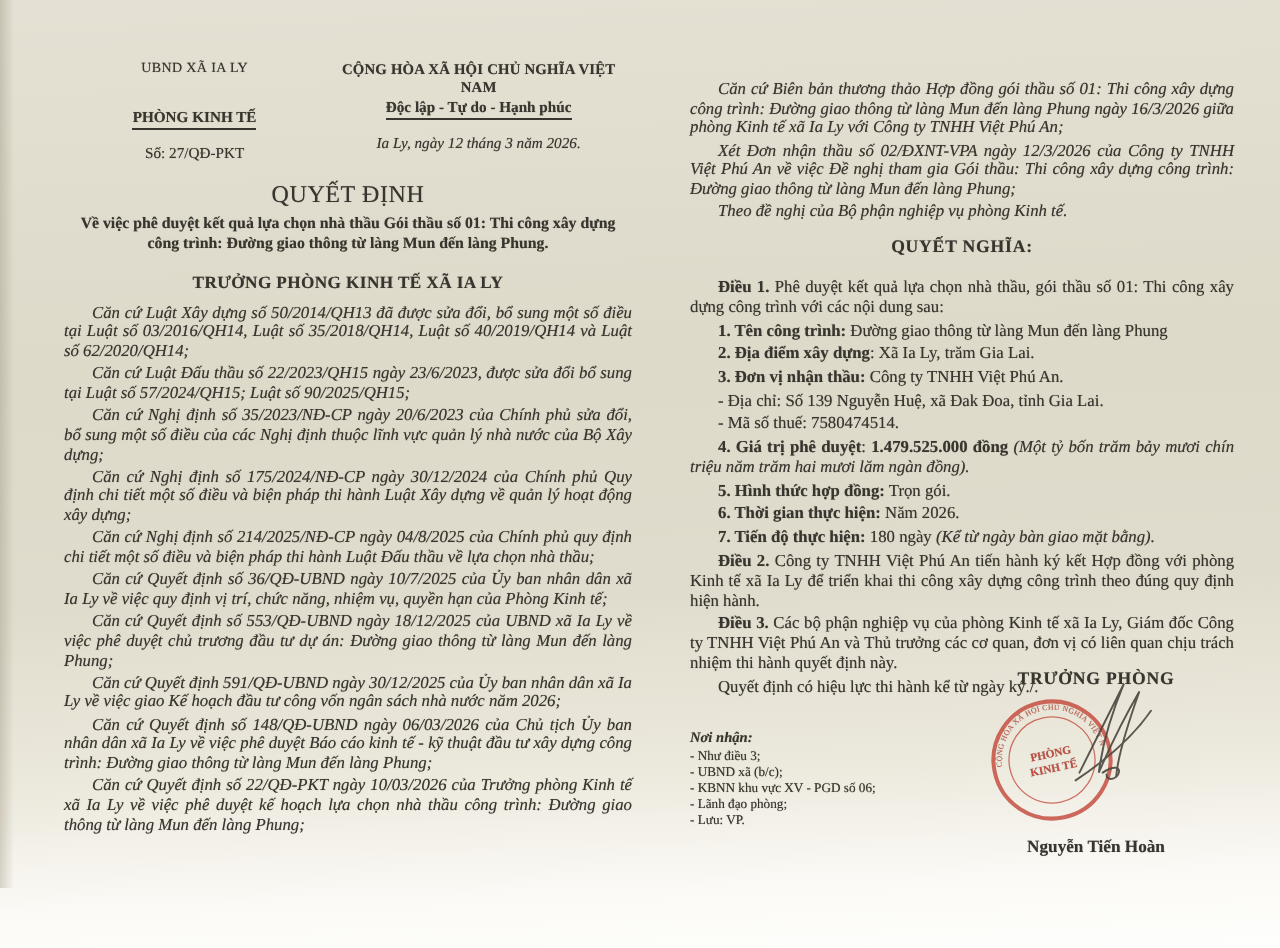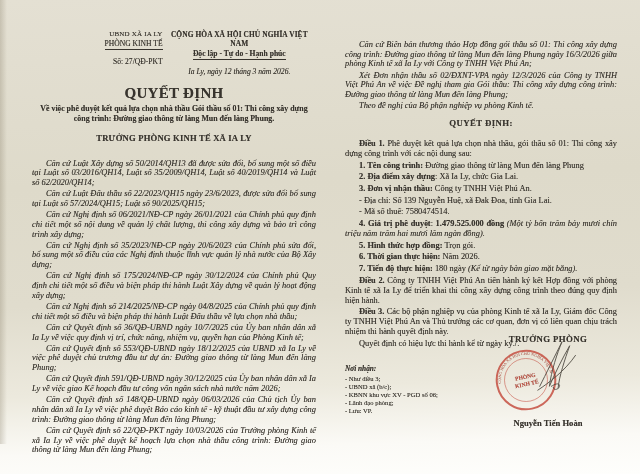--- a/index.html
+++ b/index.html
@@ -8,33 +8,33 @@
     font-family:"Liberation Serif","DejaVu Serif",serif;
     background:linear-gradient(178deg,#e4e0d3 0%,#dedaca 38%,#e0dccd 62%,#ece9dd 80%,#fbfaf6 92%,#fefefc 100%);
     color:#38342e;
   }
   .page{position:absolute;inset:0;text-shadow:0 0 .4px rgba(56,52,46,.55);}
   .page::before{content:"";position:absolute;left:0;top:0;bottom:30px;width:7px;
     background:linear-gradient(90deg,rgba(125,115,92,.28),rgba(125,115,92,0));}
   .col-left{position:absolute;left:32px;top:30px;width:284px;}
   .col-right{position:absolute;left:345px;top:40px;width:272px;}
   .header-row{display:flex;}
-  .header-left{width:46%;text-align:right;}
+  .header-left{width:46%;text-align:center;}
   .header-right{width:54%;text-align:center;}
   .org-parent{font-size:7px;letter-spacing:.2px;}
-  .org-name{font-size:7.6px;font-weight:normal;margin-top:1px;}
+  .org-name{font-size:7.6px;font-weight:bold;margin-top:16px;}
   .org-name span{display:inline-block;border-bottom:.8px solid #38342e;padding-bottom:1px;}
   .doc-number{font-size:7.6px;margin-top:7px;}
   .nat1{font-size:7.4px;font-weight:bold;letter-spacing:.1px;}
   .nat2{font-size:7.6px;font-weight:bold;margin-top:1px;}
   .nat2 span{display:inline-block;border-bottom:.8px solid #38342e;padding-bottom:1px;}
   .place-date{font-size:7.6px;font-style:italic;margin-top:7px;}
-  .doc-title{margin-top:9px;text-align:center;font-weight:bold;font-size:15px;letter-spacing:.3px;}
+  .doc-title{margin-top:9px;text-align:center;font-weight:normal;font-size:12px;letter-spacing:.3px;}
   .doc-subject{text-align:center;font-weight:bold;font-size:7.9px;line-height:1.24;margin-top:2px;padding:0 2px;}
-  .authority{text-align:center;font-weight:bold;font-size:8.6px;margin-top:9px;margin-bottom:16px;letter-spacing:.2px;}
+  .authority{text-align:center;font-weight:bold;font-size:8.6px;margin-top:9px;margin-bottom:6px;letter-spacing:.2px;}
   .recital{font-style:italic;text-align:justify;text-indent:14px;font-size:8.4px;line-height:9.7px;margin:0 0 1.5px 0;}
   .article{font-size:8.4px;line-height:9.9px;text-align:justify;text-indent:14px;margin:0 0 1.8px 0;}
   .decision-heading{text-align:center;font-weight:bold;font-size:8.8px;letter-spacing:.4px;margin:7px 0 11px 0;}
   .b{font-weight:bold;}
   .i{font-style:italic;}
   .recipients{position:absolute;left:345px;top:336px;width:155px;margin-top:28px;}
   .recipients-label{font-size:7.3px;font-weight:bold;font-style:italic;margin-bottom:2px;}
   .recipient{font-size:6.6px;line-height:8px;}
   .sign-block{position:absolute;left:470px;top:334px;width:156px;height:90px;}
   .signer-title{text-align:center;font-weight:bold;font-size:8.8px;letter-spacing:.4px;}
@@ -60,45 +60,44 @@
         <div class="nat2"><span>Độc lập - Tự do - Hạnh phúc</span></div>
         <div class="place-date">Ia Ly, ngày 12 tháng 3 năm 2026.</div>
       </div>
     </div>
 
     <div class="doc-title">QUYẾT ĐỊNH</div>
     <div class="doc-subject">Về việc phê duyệt kết quả lựa chọn nhà thầu Gói thầu số 01: Thi công xây dựng công trình: Đường giao thông từ làng Mun đến làng Phung.</div>
     <div class="authority">TRƯỞNG PHÒNG KINH TẾ XÃ IA LY</div>
 
     <div>
-        <p class="recital">Căn cứ Luật Xây dựng số 50/2014/QH13 đã được sửa đổi, bổ sung một số điều tại Luật số 03/2016/QH14, Luật số 35/2009/QH14, Luật số 40/2019/QH14 và Luật số 62/2020/QH14;</p>
+        <p class="recital">Căn cứ Luật Xây dựng số 50/2014/QH13 đã được sửa đổi, bổ sung một số điều tại Luật số 03/2016/QH14, Luật số 35/2018/QH14, Luật số 40/2019/QH14 và Luật số 62/2020/QH14;</p>
         <p class="recital">Căn cứ Luật Đấu thầu số 22/2023/QH15 ngày 23/6/2023, được sửa đổi bổ sung tại Luật số 57/2024/QH15; Luật số 90/2025/QH15;</p>
-        <p class="recital">Căn cứ Nghị định số 06/2021/NĐ-CP ngày 26/01/2021 của Chính phủ quy định chi tiết một số nội dung về quản lý chất lượng, thi công xây dựng và bảo trì công trình xây dựng;</p>
         <p class="recital">Căn cứ Nghị định số 35/2023/NĐ-CP ngày 20/6/2023 của Chính phủ sửa đổi, bổ sung một số điều của các Nghị định thuộc lĩnh vực quản lý nhà nước của Bộ Xây dựng;</p>
         <p class="recital">Căn cứ Nghị định số 175/2024/NĐ-CP ngày 30/12/2024 của Chính phủ Quy định chi tiết một số điều và biện pháp thi hành Luật Xây dựng về quản lý hoạt động xây dựng;</p>
         <p class="recital">Căn cứ Nghị định số 214/2025/NĐ-CP ngày 04/8/2025 của Chính phủ quy định chi tiết một số điều và biện pháp thi hành Luật Đấu thầu về lựa chọn nhà thầu;</p>
         <p class="recital">Căn cứ Quyết định số 36/QĐ-UBND ngày 10/7/2025 của Ủy ban nhân dân xã Ia Ly về việc quy định vị trí, chức năng, nhiệm vụ, quyền hạn của Phòng Kinh tế;</p>
         <p class="recital">Căn cứ Quyết định số 553/QĐ-UBND ngày 18/12/2025 của UBND xã Ia Ly về việc phê duyệt chủ trương đầu tư dự án: Đường giao thông từ làng Mun đến làng Phung;</p>
         <p class="recital">Căn cứ Quyết định 591/QĐ-UBND ngày 30/12/2025 của Ủy ban nhân dân xã Ia Ly về việc giao Kế hoạch đầu tư công vốn ngân sách nhà nước năm 2026;</p>
         <p class="recital">Căn cứ Quyết định số 148/QĐ-UBND ngày 06/03/2026 của Chủ tịch Ủy ban nhân dân xã Ia Ly về việc phê duyệt Báo cáo kinh tế - kỹ thuật đầu tư xây dựng công trình: Đường giao thông từ làng Mun đến làng Phung;</p>
         <p class="recital">Căn cứ Quyết định số 22/QĐ-PKT ngày 10/03/2026 của Trưởng phòng Kinh tế xã Ia Ly về việc phê duyệt kế hoạch lựa chọn nhà thầu công trình: Đường giao thông từ làng Mun đến làng Phung;</p>
       </div>
   </div>
 
   <div class="col-right">
     <div>
         <p class="recital">Căn cứ Biên bản thương thảo Hợp đồng gói thầu số 01: Thi công xây dựng công trình: Đường giao thông từ làng Mun đến làng Phung ngày 16/3/2026 giữa phòng Kinh tế xã Ia Ly với Công ty TNHH Việt Phú An;</p>
         <p class="recital">Xét Đơn nhận thầu số 02/ĐXNT-VPA ngày 12/3/2026 của Công ty TNHH Việt Phú An về việc Đề nghị tham gia Gói thầu: Thi công xây dựng công trình: Đường giao thông từ làng Mun đến làng Phung;</p>
         <p class="recital">Theo đề nghị của Bộ phận nghiệp vụ phòng Kinh tế.</p>
       </div>
-    <div class="decision-heading">QUYẾT ĐỊNH:</div>
+    <div class="decision-heading">QUYẾT NGHĨA:</div>
     <div>
         <p class="article"><span class="b ">Điều 1.</span><span> Phê duyệt kết quả lựa chọn nhà thầu, gói thầu số 01: Thi công xây dựng công trình với các nội dung sau:</span></p>
         <p class="article"><span class="b ">1. Tên công trình:</span><span> Đường giao thông từ làng Mun đến làng Phung</span></p>
-        <p class="article"><span class="b ">2. Địa điểm xây dựng</span><span>: Xã Ia Ly, chức Gia Lai.</span></p>
+        <p class="article"><span class="b ">2. Địa điểm xây dựng</span><span>: Xã Ia Ly, trăm Gia Lai.</span></p>
         <p class="article"><span class="b ">3. Đơn vị nhận thầu:</span><span> Công ty TNHH Việt Phú An.</span></p>
         <p class="article"><span>- Địa chỉ: Số 139 Nguyễn Huệ, xã Đak Đoa, tỉnh Gia Lai.</span></p>
         <p class="article"><span>- Mã số thuế: 7580474514.</span></p>
         <p class="article"><span class="b ">4. Giá trị phê duyệt</span><span>: </span><span class="b ">1.479.525.000 đồng</span><span class="i"> (Một tỷ bốn trăm bảy mươi chín triệu năm trăm hai mươi lăm ngàn đồng).</span></p>
         <p class="article"><span class="b ">5. Hình thức hợp đồng:</span><span> Trọn gói.</span></p>
         <p class="article"><span class="b ">6. Thời gian thực hiện:</span><span> Năm 2026.</span></p>
         <p class="article"><span class="b ">7. Tiến độ thực hiện:</span><span> 180 ngày </span><span class="i">(Kể từ ngày bàn giao mặt bằng).</span></p>
         <p class="article"><span class="b ">Điều 2.</span><span> Công ty TNHH Việt Phú An tiến hành ký kết Hợp đồng với phòng Kinh tế xã Ia Ly để triển khai thi công xây dựng công trình theo đúng quy định hiện hành.</span></p>
         <p class="article"><span class="b ">Điều 3.</span><span> Các bộ phận nghiệp vụ của phòng Kinh tế xã Ia Ly, Giám đốc Công ty TNHH Việt Phú An và Thủ trưởng các cơ quan, đơn vị có liên quan chịu trách nhiệm thi hành quyết định này.</span></p>
         <p class="article"><span>Quyết định có hiệu lực thi hành kể từ ngày ký./.</span></p>

